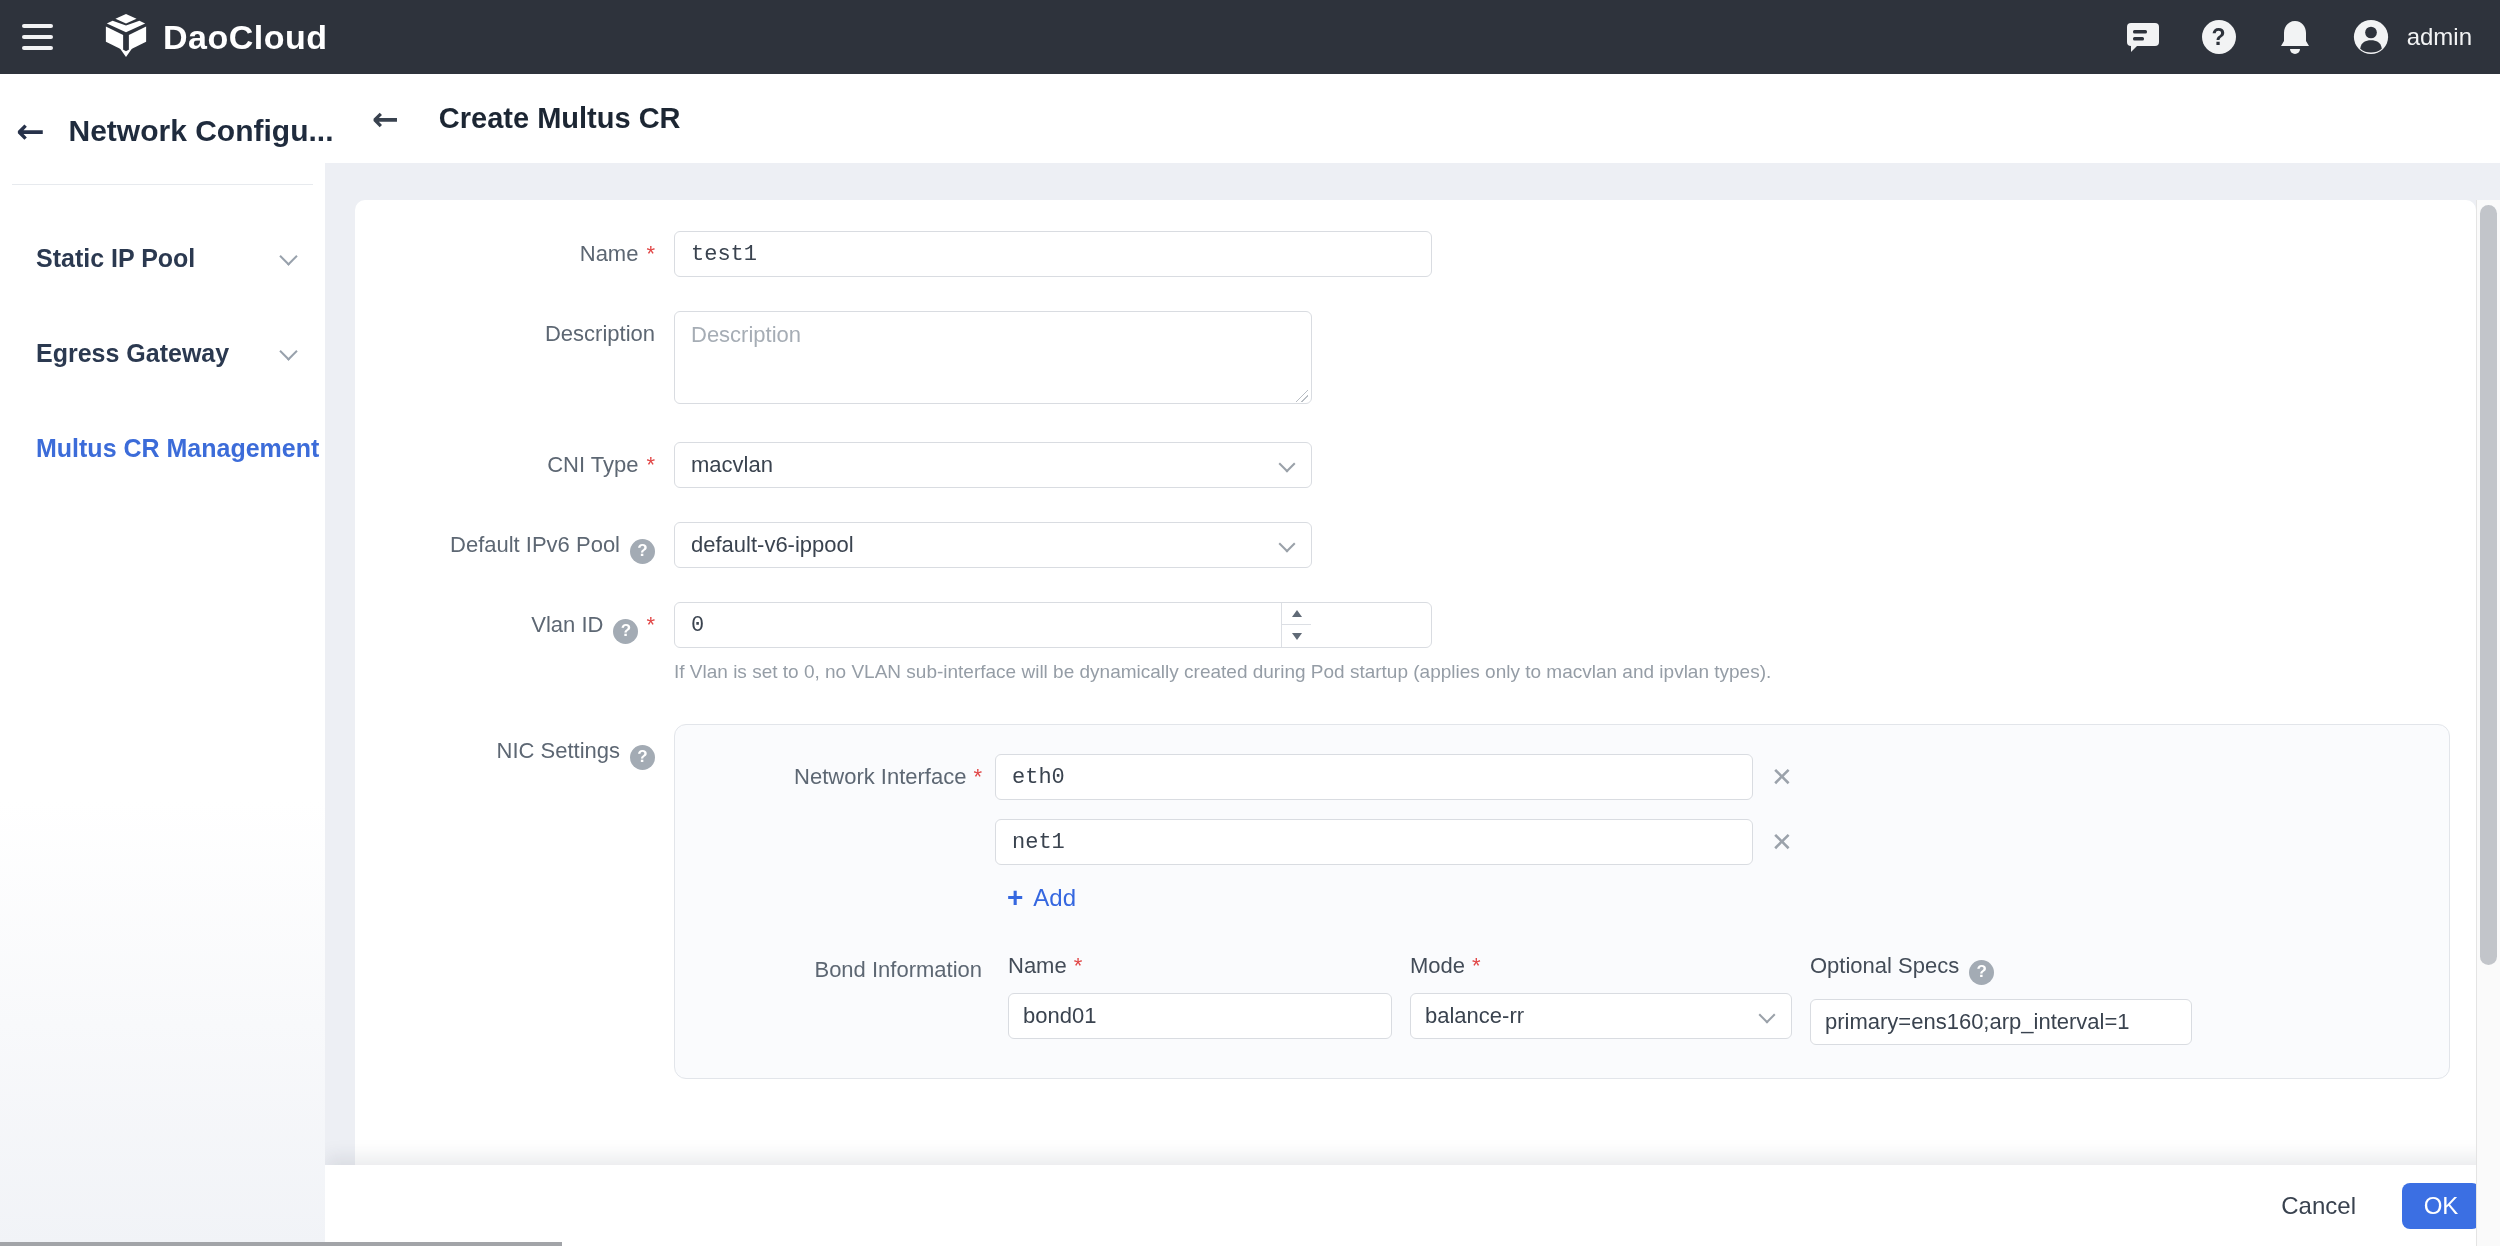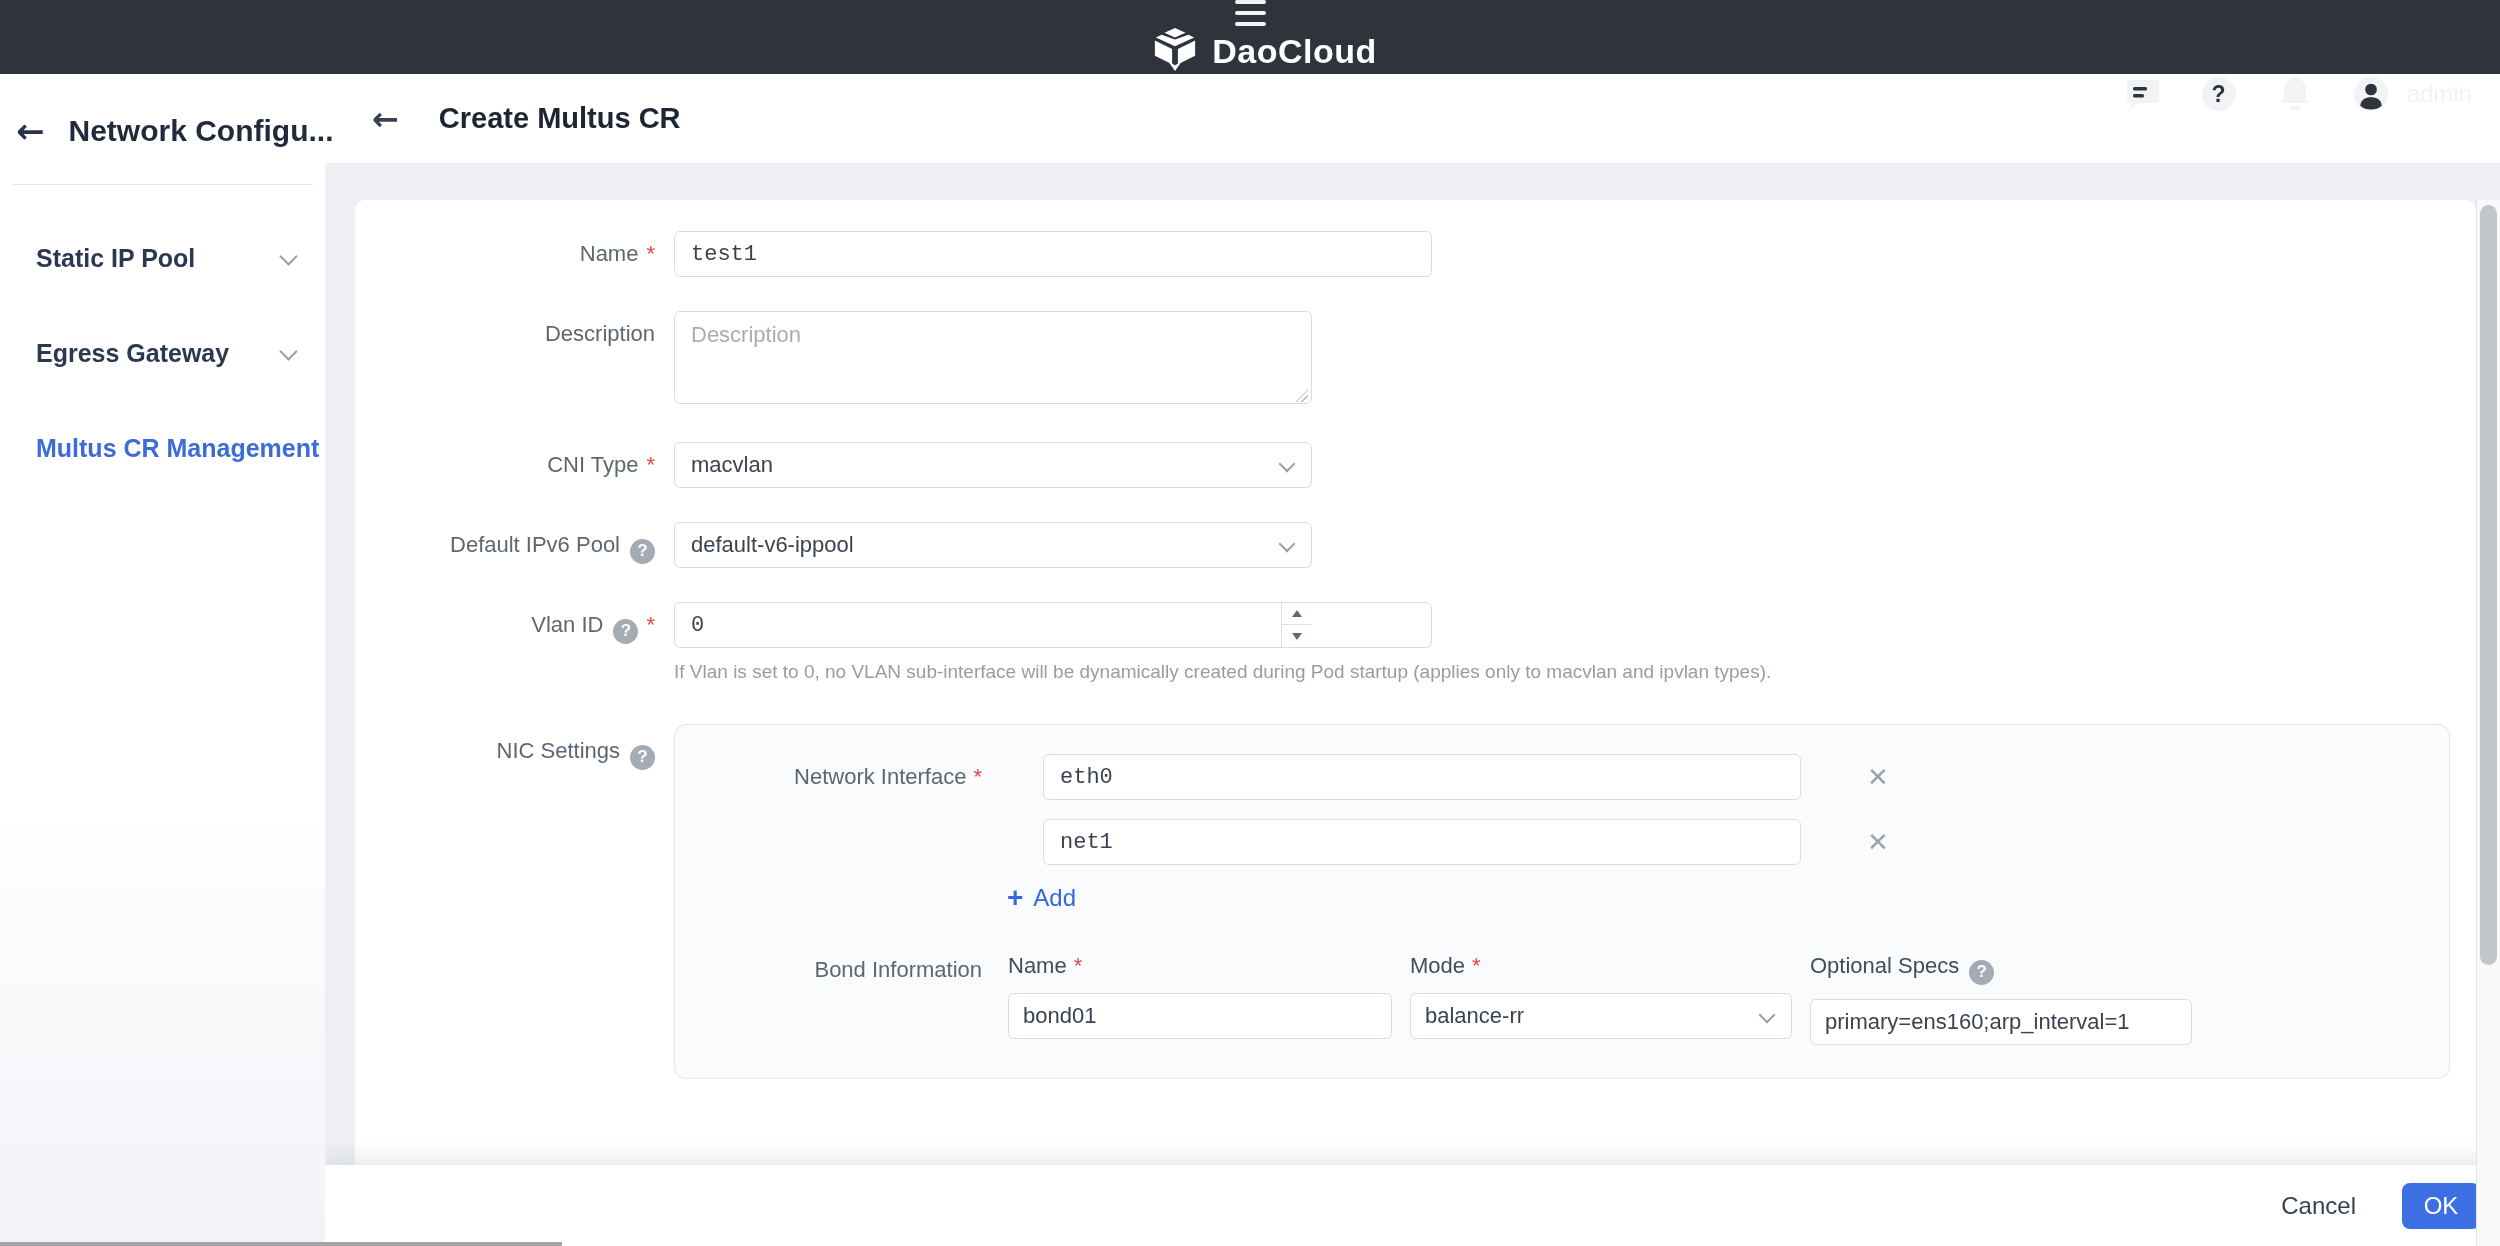--- a/index.html
+++ b/index.html
@@ -1,21 +1,21 @@
 <!DOCTYPE html>
 <html><head>
 <meta charset="utf-8">
 <style>
   * { box-sizing: border-box; margin: 0; padding: 0; }
   html,body { width:2500px; height:1246px; }
   body { font-family: "Liberation Sans","DejaVu Sans",sans-serif; overflow:hidden; }
   #app { position:relative; width:2500px; height:1246px; background:#edeff4; overflow:hidden; }
 
   
-  .topbar { position:absolute; left:0; top:0; width:2500px; height:74px; background:#2e333c; display:flex; align-items:center; z-index:30;flex-direction:column; }
+  .topbar { position:absolute; left:0; top:0; width:2500px; height:74px; background:#2e333c; display:flex; align-items:center; z-index:30; }
   .hamburger { width:74px; height:74px; display:flex; flex-direction:column; justify-content:center; align-items:center; gap:7px; cursor:pointer; }
   .hamburger i { display:block; width:31px; height:4px; background:#f2f3f4; border-radius:2px; }
   .brand { display:flex; align-items:center; gap:14px; margin-left:29px; }
   .brand-name { color:#fff; font-size:34px; font-weight:bold; letter-spacing:.5px; }
   .topbar-right { margin-left:auto; display:flex; align-items:center; gap:40px; padding-right:28px; }
   .tb-icon { width:36px; height:36px; display:flex; align-items:center; justify-content:center; cursor:pointer; }
   .help-circle { width:34px; height:34px; border-radius:50%; background:#f2f3f4; color:#2e333c; font-weight:bold; font-size:23px; display:flex; align-items:center; justify-content:center; }
   .admin-name { color:#f2f3f4; font-size:24px; margin-left:-22px; }
 
   
@@ -51,21 +51,21 @@
   .spinner { position:absolute; top:1px; right:1px; bottom:1px; width:30px; border-left:1px solid #dcdfe4; border-radius:0 6px 6px 0; overflow:hidden; background:#fff; }
   .spin-btn { height:50%; display:flex; align-items:center; justify-content:center; cursor:pointer; }
   .spin-btn.up { border-bottom:1px solid #dcdfe4; }
   .tri-up { width:0; height:0; border-left:5px solid transparent; border-right:5px solid transparent; border-bottom:7px solid #606a76; }
   .tri-down { width:0; height:0; border-left:5px solid transparent; border-right:5px solid transparent; border-top:7px solid #606a76; }
   .hint { margin-top:13px; font-size:19px; color:#959da6; white-space:nowrap; }
 
   
   .nic-label { line-height:26px; padding-top:14px; }
   .panel { width:1776px; height:355px; background:#fafbfd; border:1px solid #e2e5ea; border-radius:12px; padding-top:29px; }
-  .prow { display:flex; align-items:center; margin-bottom:19px;gap:48px; }
+  .prow { display:flex; align-items:center; margin-bottom:19px; }
   .plabel { width:320px; min-width:320px; text-align:right; padding-right:13px; font-size:22px; color:#5d6773; white-space:nowrap; }
   .plabel .req { color:#e14747; margin-left:7px; }
   .x-btn { margin-left:18px; font-size:26px; color:#9ba2ab; cursor:pointer; line-height:1; font-family:"DejaVu Sans",sans-serif; }
   .add-row { margin-left:332px; margin-top:2px; display:flex; align-items:center; gap:10px; color:#3567e0; font-size:24px; cursor:pointer; width:fit-content; }
   .add-plus { font-size:28px; font-weight:bold; line-height:1; }
   .bond { display:flex; margin-top:41px; }
   .bond-label { width:320px; min-width:320px; text-align:right; padding-right:13px; font-size:22px; color:#5d6773; padding-top:4px; white-space:nowrap; }
   .bond-cols { display:flex; gap:18px; margin-left:13px; }
   .bcol-label { font-size:22px; color:#434c58; margin-bottom:14px; white-space:nowrap; }
   .bcol-label .req { color:#e14747; margin-left:7px; }

